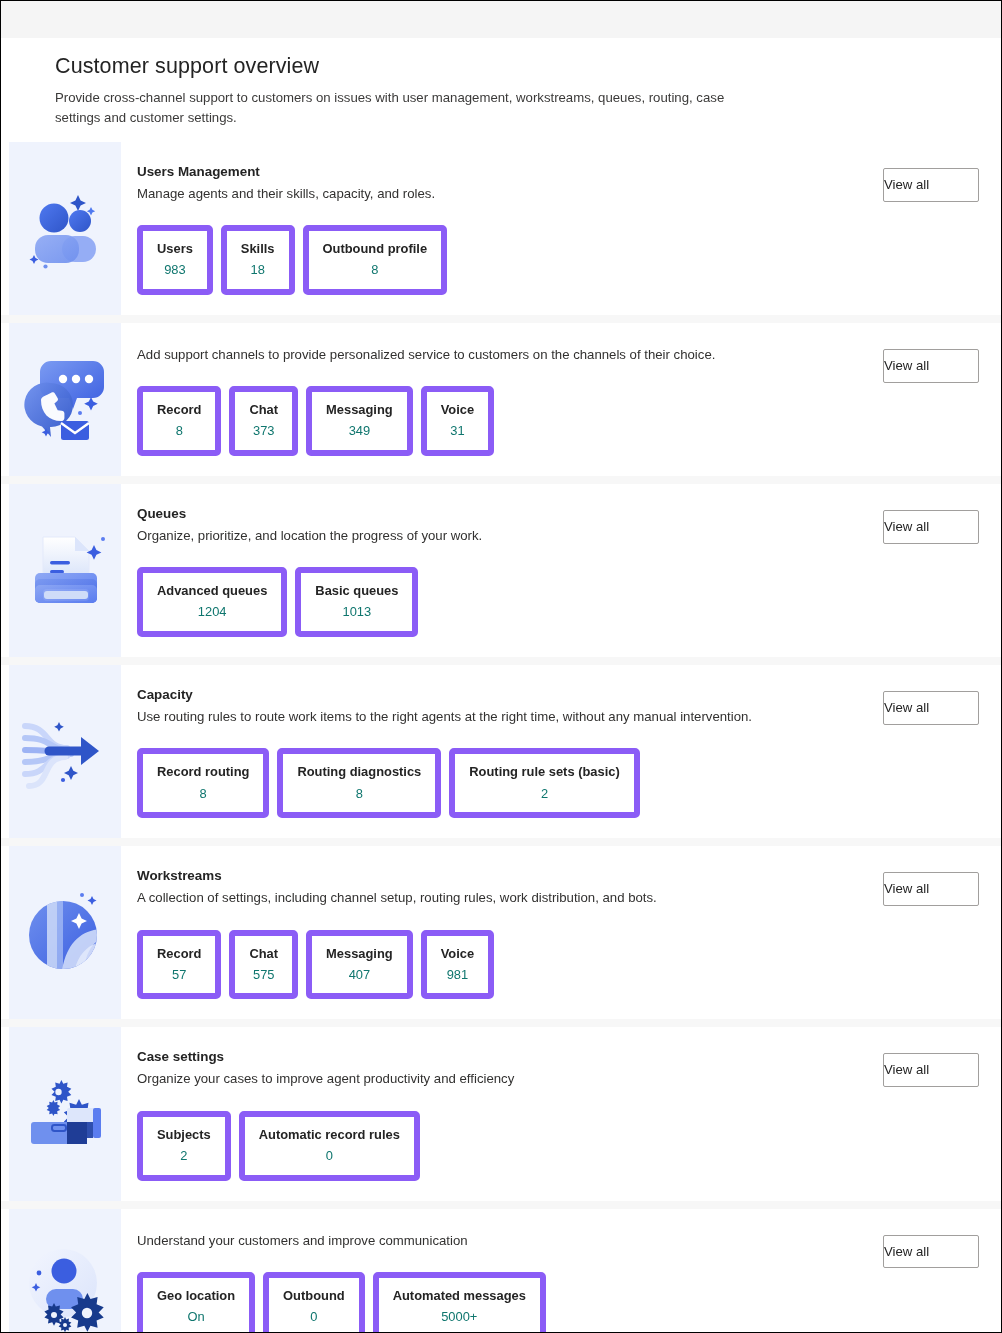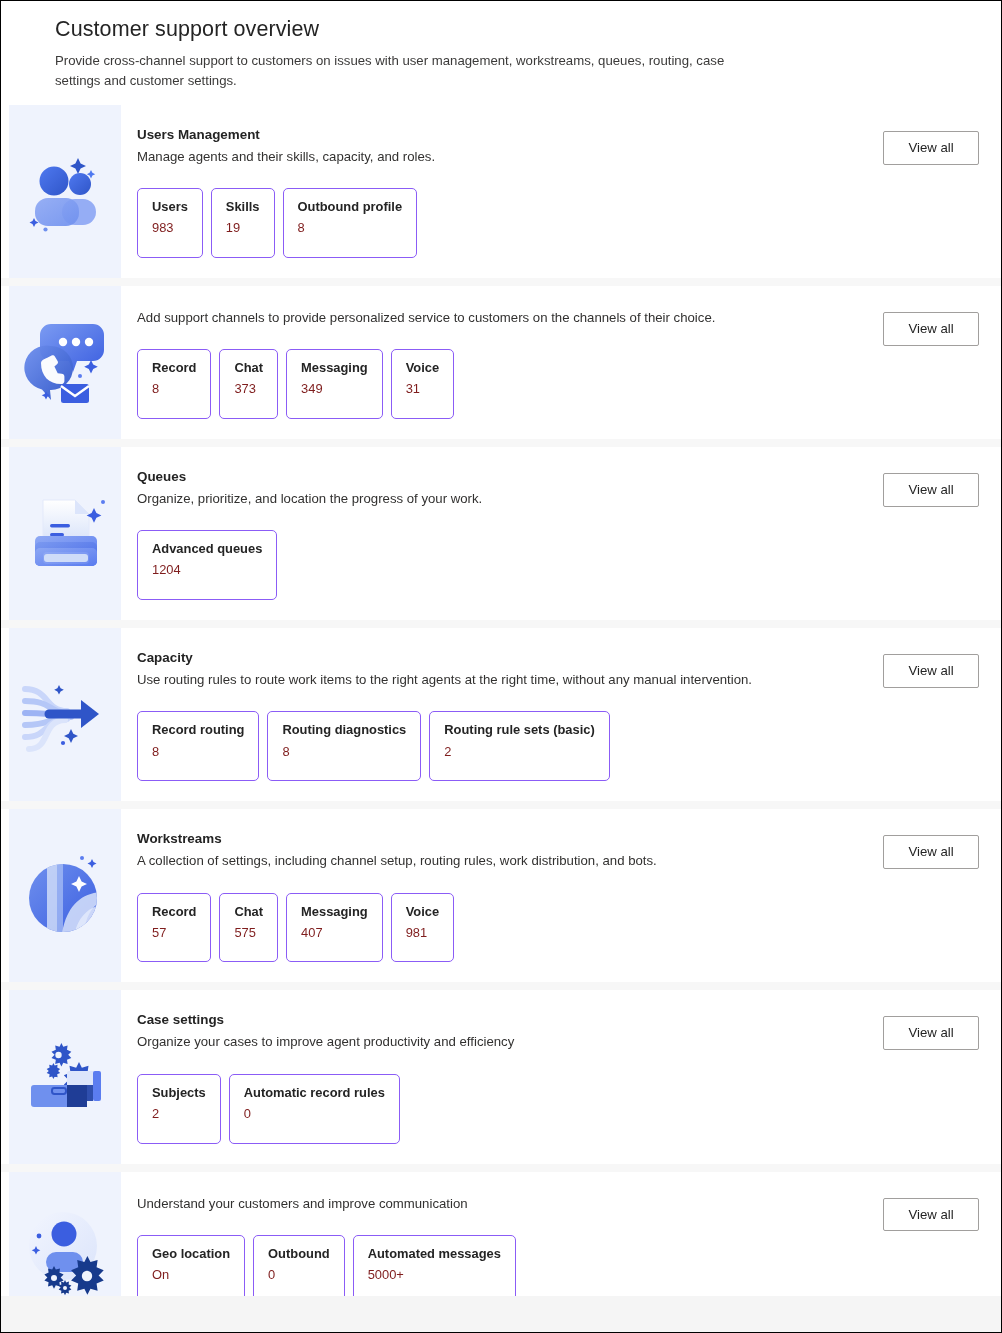--- a/index.html
+++ b/index.html
@@ -12,20 +12,21 @@
     color: #242424;
     overflow: hidden;
     border: 1px solid #000;
   }
   .page {
     width: 1000px;
     height: 1295px;
     background: #f7f7f7;
     overflow: hidden;
     position: relative;
+    margin-top: 37px;
   }
 
   
   .header {
     background: #ffffff;
     padding: 16px 0 18px 54px;
     height: 104px;
   }
   .page-title {
     font-size: 21.5px;
@@ -84,58 +85,59 @@
     line-height: 1.45;
   }
 
   .tiles {
     display: flex;
     gap: 8px;
     margin-top: 22px;
     flex-wrap: wrap;
   }
   .tile {
-    border: 1px solid #8b5cf6;
+    border: 6px solid #8b5cf6;
     border-radius: 5px;
     background: #fff;
-    padding: 10px 14px 21px 14px;
+    padding: 10px 14px 11px 14px;
     min-width: 56px;
   }
   .tile-label {
     font-size: 12.9px;
     font-weight: bold;
     color: #242424;
     white-space: nowrap;
     line-height: 1.25;
   }
   .tile-value {
     font-size: 12.9px;
-    color: #7f1d1d;
+    color: #0f766e;
     margin-top: 6px;
     line-height: 1.15;
+    text-align: center;
   }
 
   .card-action {
     width: 120px;
     min-width: 120px;
     display: flex;
     justify-content: flex-end;
     align-items: flex-start;
     padding-top: 4px;
   }
   .view-all-btn {
     border: 1px solid #a19f9d;
     background: #ffffff;
     border-radius: 2px;
     font-family: "Liberation Sans", sans-serif;
     font-size: 13.2px;
     color: #242424;
     padding: 8px 0;
     width: 96px;
-    text-align: center;
+    text-align: left;
     cursor: pointer;
     line-height: 1.2;
   }
 </style>
 </head>
 <body>
 
 <div class="page">
 
   <div class="header">
@@ -173,21 +175,21 @@
       <div class="card-main">
         <div class="card-title">Users Management</div>
         <p class="card-desc">Manage agents and their skills, capacity, and roles.</p>
         <div class="tiles">
       <div class="tile">
         <div class="tile-label">Users</div>
         <div class="tile-value">983</div>
       </div>
       <div class="tile">
         <div class="tile-label">Skills</div>
-        <div class="tile-value">19</div>
+        <div class="tile-value">18</div>
       </div>
       <div class="tile">
         <div class="tile-label">Outbound profile</div>
         <div class="tile-value">8</div>
       </div>
             </div>
       </div>
       <div class="card-action">
         <button class="view-all-btn">View all</button>
       </div>
@@ -282,20 +284,24 @@
           </span>
     </div>
     <div class="card-body">
       <div class="card-main">
         <div class="card-title">Queues</div>
         <p class="card-desc">Organize, prioritize, and location the progress of your work.</p>
         <div class="tiles">
       <div class="tile">
         <div class="tile-label">Advanced queues</div>
         <div class="tile-value">1204</div>
+      </div>
+      <div class="tile">
+        <div class="tile-label">Basic queues</div>
+        <div class="tile-value">1013</div>
       </div>
             </div>
       </div>
       <div class="card-action">
         <button class="view-all-btn">View all</button>
       </div>
     </div>
       </div>
       <div class="card">
     <div class="icon-panel">

